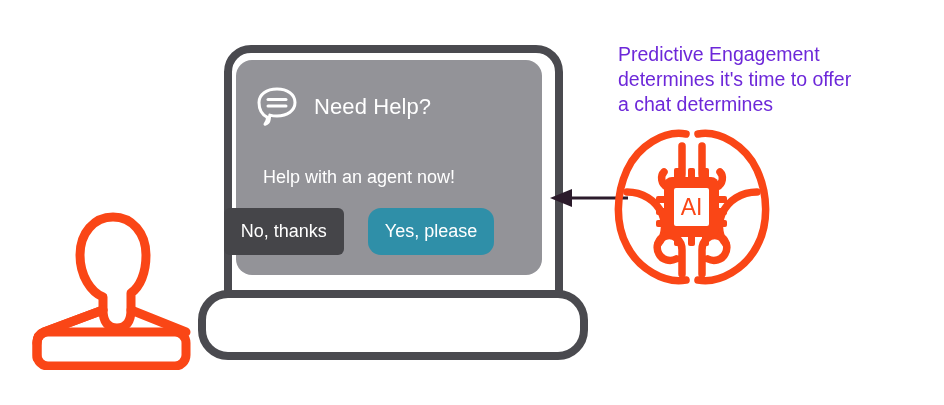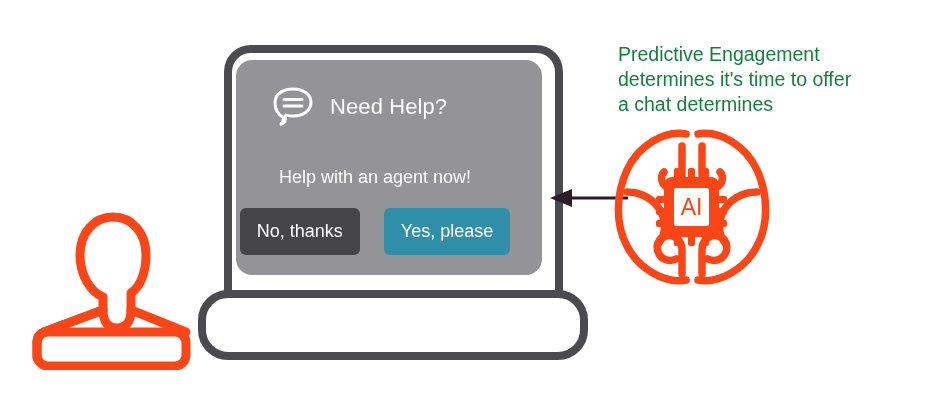--- a/index.html
+++ b/index.html
@@ -43,21 +43,20 @@
 
   
   .screen-content {
     position: absolute;
     left: 236px;
     top: 60px;
     width: 254px;
     height: 215px;
     box-sizing: border-box;
     padding: 22px 26px 0 18px;
-    margin-left: 16px;
   }
 
   .screen-header {
     display: flex;
     align-items: center;
     gap: 14px;
     margin-top: 2px;
   }
   .bubble-icon {
     width: 46px;
@@ -94,21 +93,21 @@
     border-radius: 6px;
     color: #ffffff;
     font-family: "Liberation Sans", sans-serif;
     font-size: 18px;
     line-height: 1;
     padding: 14px 17px 15px 17px;
     cursor: pointer;
     white-space: nowrap;
   }
   .btn-no   { background: #454549; }
-  .btn-yes  { background: #2f8fa8; }
+  .btn-yes  { background: #2f8fa8; border-radius: 13px; }
 
   
   .arrow {
     position: absolute;
     left: 548px;
     top: 184px;
     width: 80px;
     height: 28px;
   }
 
@@ -120,21 +119,21 @@
     width: 168px;
     height: 162px;
   }
 
   
   .annotation {
     position: absolute;
     left: 618px;
     top: 42px;
     width: 300px;
-    color: #15803d;
+    color: #6d28d9;
     font-size: 19.5px;
     line-height: 25px;
     font-weight: 400;
   }
   .annotation div { white-space: nowrap; }
 </style>
 </head>
 <body>
 
 <div id="stage">

